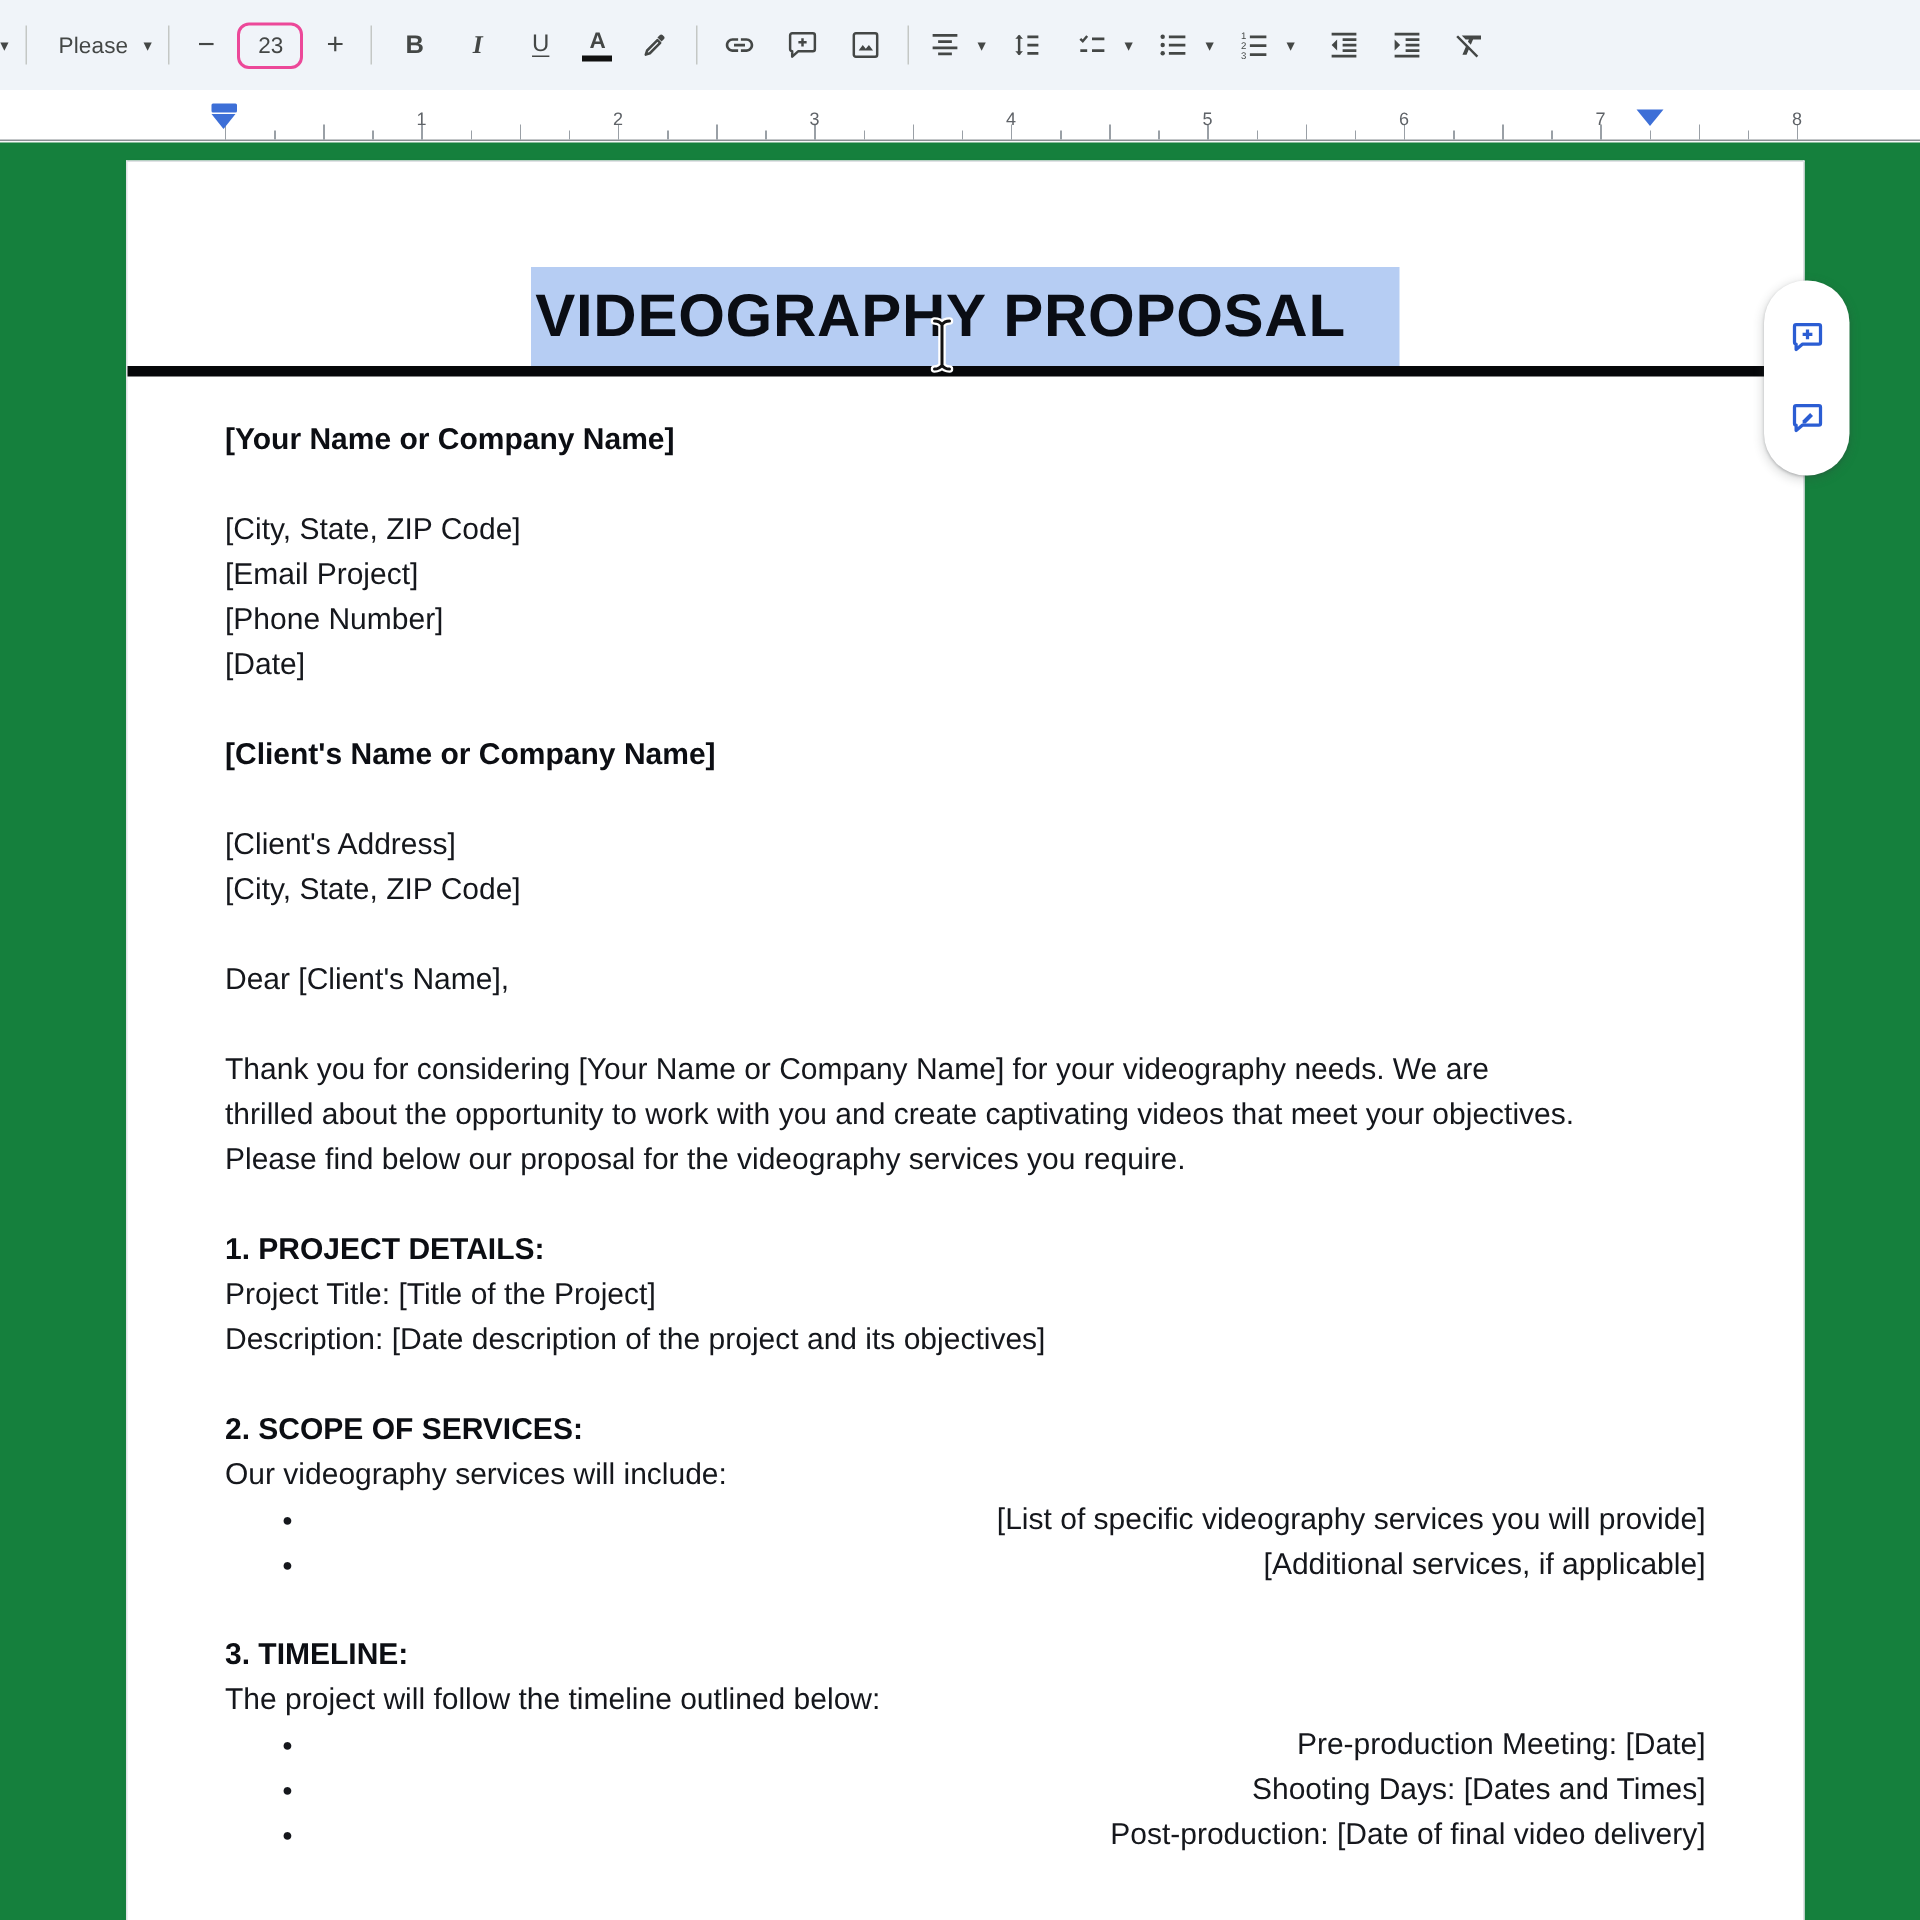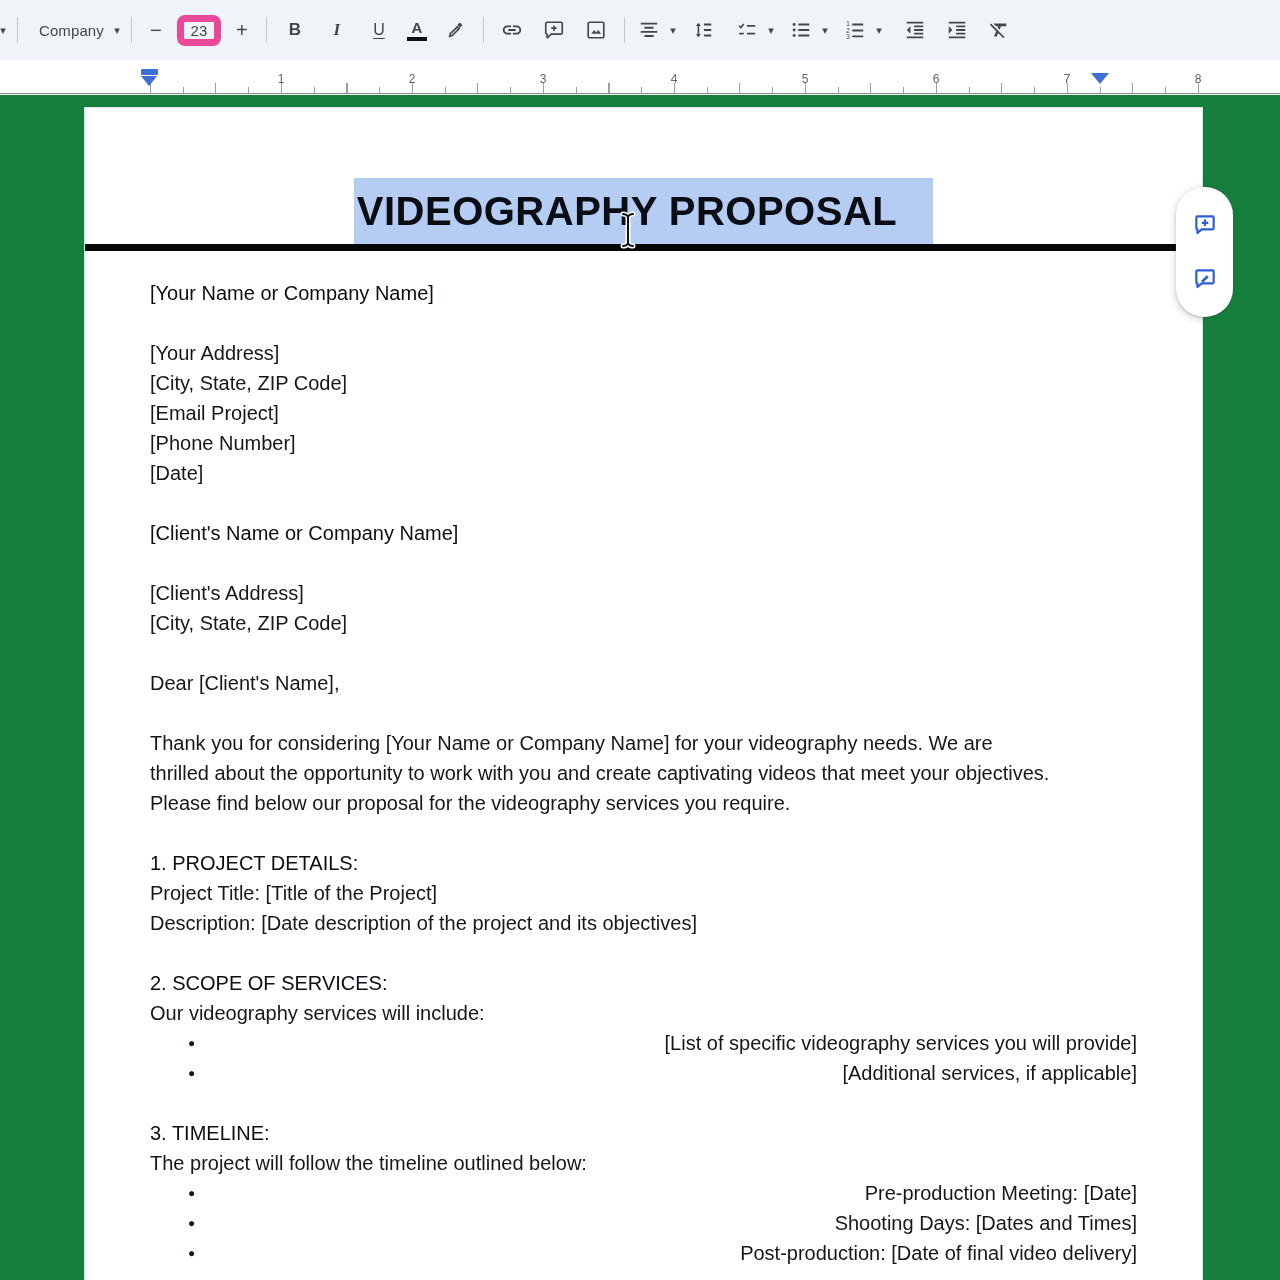--- a/index.html
+++ b/index.html
@@ -12,21 +12,21 @@
     background: #f0f4f9; display: flex; align-items: center; z-index: 30;
   }
   .tb-btn {
     height: 40px; min-width: 34px; display: flex; align-items: center; justify-content: center;
     color: #444746; border-radius: 4px; cursor: pointer; flex: 0 0 auto;
   }
   .tb-caret { font-size: 11px; color: #444746; width: 14px; text-align: center; flex: 0 0 auto; }
   .sep { width: 1px; height: 26px; background: #c4c7c5; margin: 0 7px; flex: 0 0 auto; }
   .font-name { font-size: 15px; color: #444746; padding: 0 6px 0 14px; letter-spacing: .1px; }
   .size-box {
-    width: 44px; height: 31px; border: 7px solid #ec4899; border-radius: 8px;
+    width: 44px; height: 31px; border: 2px solid #ec4899; border-radius: 8px;
     display: flex; align-items: center; justify-content: center;
     font-size: 15px; color: #444746; background: transparent; margin: 0 4px;
   }
   .pm { font-size: 20px; font-weight: 400; width: 30px; }
   .glyph-b { font-weight: 700; font-size: 17px; }
   .glyph-i { font-style: italic; font-size: 17px; font-family: "Liberation Serif", serif; font-weight: 600;}
   .glyph-u { font-size: 16px; text-decoration: underline; text-underline-offset: 3px; }
   .acolor { position: relative; font-size: 15px; font-weight: 600; width: 34px; }
   .acolor .bar { position: absolute; left: 7px; right: 7px; bottom: 9px; height: 4px; background: #111; }
   .acolor .a { position: relative; top: -3px; }
@@ -72,21 +72,21 @@
   }
   .title-sel {
     display: inline-block; background: #b6cdf3; line-height: 66px;
     font-size: 40px; font-weight: 700; color: #0a0d14; letter-spacing: .5px;
     padding: 0 36px 0 3px; white-space: nowrap;
   }
   .content {
     padding: 27px 65px 0 65px; font-size: 20px; line-height: 30px; color: #15171c;
   }
   .blk { margin-bottom: 30px; }
-  .bold { font-weight: 400; color: #0c0e13; }
+  .bold { font-weight: 700; color: #0c0e13; }
   .intro { max-width: 900px; }
   .bullet { position: relative; padding-left: 65px; text-align: right; }
   .bullet::before {
     content: "●"; position: absolute; left: 38px; top: 0; font-size: 12px; color: #15171c;
   }
 
   
   .float-pill {
     position: absolute; left: 1176px; top: 187px; width: 57px; height: 130px;
     background: #fff; border-radius: 28px; z-index: 40;
@@ -99,21 +99,21 @@
   .ibeam { position: absolute; left: 617px; top: 211px; z-index: 50; }
 </style>
 </head>
 <body>
 
 <div class="toolbar">
   <div class="tb-caret" style="margin-left:-4px">▾</div>
   <div class="sep"></div>
 
   <div class="tb-btn">
-    <span class="font-name">Company</span>
+    <span class="font-name">Please</span>
     <span class="tb-caret">▾</span>
   </div>
   <div class="sep"></div>
 
   <div class="tb-btn pm">−</div>
   <div class="size-box">23</div>
   <div class="tb-btn pm">+</div>
   <div class="sep"></div>
 
   <div class="tb-btn glyph-b" style="width:42px">B</div>
@@ -231,21 +231,20 @@
 
     <div class="title-block">
       <span class="title-sel">VIDEOGRAPHY PROPOSAL</span>
     </div>
 
     <div class="content">
 
       <div class="blk bold">[Your Name or Company Name]</div>
 
       <div class="blk">
-        <div>[Your Address]</div>
         <div>[City, State, ZIP Code]</div>
         <div>[Email Project]</div>
         <div>[Phone Number]</div>
         <div>[Date]</div>
       </div>
 
       <div class="blk bold">[Client's Name or Company Name]</div>
 
       <div class="blk">
         <div>[Client's Address]</div>

